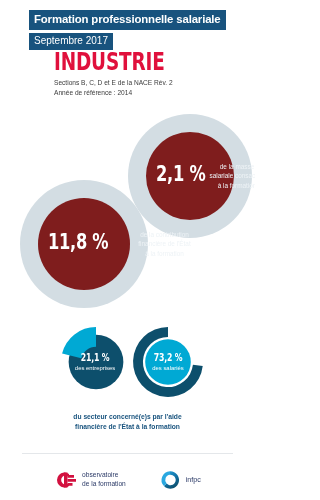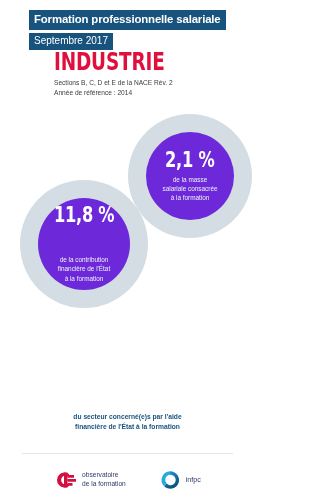--- a/index.html
+++ b/index.html
@@ -91,25 +91,24 @@
     height: 210px;
   }
   .ring-outer {
     position: absolute;
     border-radius: 50%;
     background: #d3dde3;
   }
   .disc-inner {
     position: absolute;
     border-radius: 50%;
-    background: #6d28d9;
+    background: #7f1d1d;
     display: flex;
-    flex-direction: column;
+    flex-direction: row;
     align-items: center;
-    justify-content: center;
     text-align: center;
     color: #ffffff;
     box-sizing: border-box;
   }
   
   .ring-a { left: 128px; top: 14px; width: 124px; height: 124px; }
   .disc-a { left: 146px; top: 32px; width: 88px; height: 88px; padding: 0 6px; }
   
   .ring-b { left: 20px; top: 80px; width: 128px; height: 128px; }
   .disc-b { left: 38px; top: 98px; width: 92px; height: 92px; padding: 0 5px; gap: 25px; }
@@ -264,20 +263,48 @@
     <div class="disc-inner disc-a">
       <div class="big-pct">2,1 %</div>
       <div class="big-label">
         <div>de la masse</div>
         <div>salariale consacrée</div>
         <div>à la formation</div>
       </div>
     </div>
   </div>
 
+  <div class="donuts-area">
+
+    <div class="donut donut-1">
+      <svg viewBox="0 0 100 100" aria-hidden="true">
+
+        <circle cx="50" cy="50" r="36" fill="#0d4f6c"></circle>
+
+        <path id="arc-entreprises" fill="#00a9d4" d="M 50 4 A 46 46 0 0 0 5.37417656145513 38.84043538341126 L 30.597468070197884 45.14801538409185 A 20 20 0 0 1 50 30 Z"></path>
+      </svg>
+      <div class="donut-text shift-left">
+        <div class="donut-pct">21,1 %</div>
+        <div class="donut-sub">des entreprises</div>
+      </div>
+    </div>
+
+    <div class="donut donut-2">
+      <svg viewBox="0 0 100 100" aria-hidden="true">
+
+        <circle cx="50" cy="50" r="30" fill="#00a9d4"></circle>
+
+        <path id="arc-salaries" fill="#0d4f6c" d="M 50 4 A 46 46 0 1 0 95.70612028392038 55.19139370418017 L 82.78917324716028 53.72426070082491 A 33 33 0 1 1 50 17 Z"></path>
+      </svg>
+      <div class="donut-text">
+        <div class="donut-pct">73,2 %</div>
+        <div class="donut-sub">des salariés</div>
+      </div>
+    </div>
+  </div>
 
   <div class="donut-caption">
     <div>du secteur concerné(e)s par l'aide</div>
     <div>financière de l'État à la formation</div>
   </div>
 
   <div class="footer-rule"></div>
 
   <div class="footer">
 

